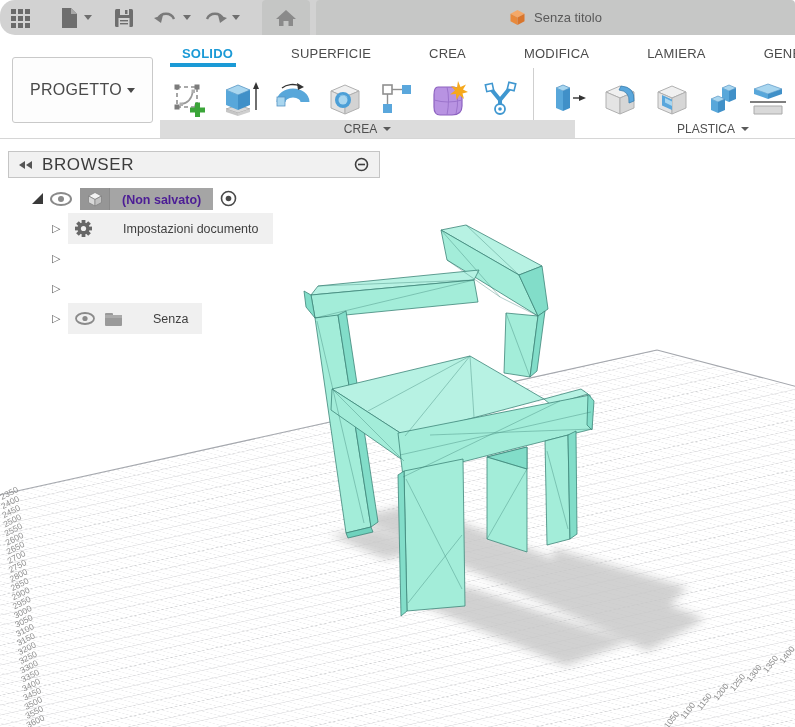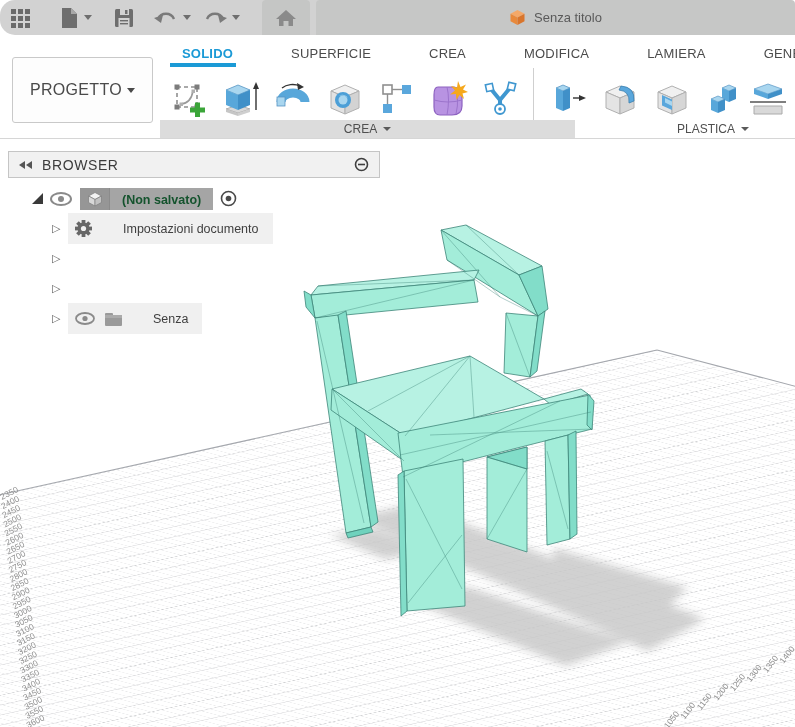--- a/index.html
+++ b/index.html
@@ -41,32 +41,32 @@
               border-top:4px solid #5a5a5a; display:inline-block; }
 
   
   .viewport { position:absolute; left:0; top:139px; width:795px; height:588px; background:#fff; }
   #scene { position:absolute; left:0; top:0; }
 
   
   .browser { position:absolute; left:8px; top:12px; width:372px; }
   .bheader { height:27px; background:#f1f1f1; border:1px solid #c5c5c5; display:flex;
              align-items:center; padding:0 10px; }
-  .btitle { font-size:14px; color:#3c3c3c; letter-spacing:.6px; margin-left:10px; flex:1; }
+  .btitle { font-size:17px; color:#3c3c3c; letter-spacing:.6px; margin-left:10px; flex:1; }
   .tri-l { width:0; height:0; border-top:4px solid transparent; border-bottom:4px solid transparent;
            border-right:6px solid #555; display:inline-block; }
   .tree { margin-top:9px; font-size:12.5px; color:#3f3f3f; }
   .trow { display:flex; align-items:center; height:23px; margin-bottom:7px; }
   .exp-root { width:0; height:0; border-bottom:11px solid #3a3a3a; border-left:11px solid transparent;
               margin-left:24px; }
   .exp { color:#5a5a5a; font-size:11px; margin-left:44px; width:12px; }
   .chip { display:flex; align-items:stretch; background:#a5a5a5; height:22px; margin-left:7px; }
   .chip .cubebox { width:30px; display:flex; align-items:center; justify-content:center;
                    background:#969696; border-right:1px solid #8b8b8b; }
-  .chip .clabel { display:flex; align-items:center; padding:12px 12px; font-weight:bold; color:#14532d; }
+  .chip .clabel { display:flex; align-items:center; padding:12px 12px; font-weight:bold; color:#4c1d95; }
   .rowbar { display:flex; align-items:center; background:#f0f0f0; height:31px;
             padding:0 14px 0 6px; margin-left:4px; gap:8px; }
   .rowbar .lbl { margin-left:22px; }
 </style>
 </head>
 <body>
 
 <div class="app">
 
   <div class="appbar">

